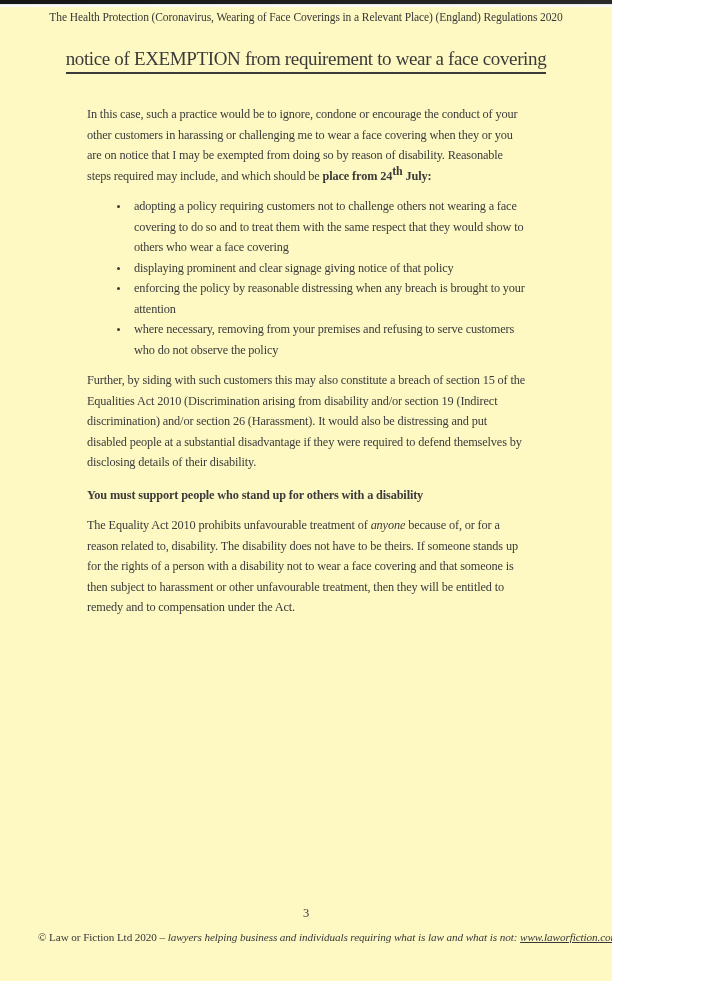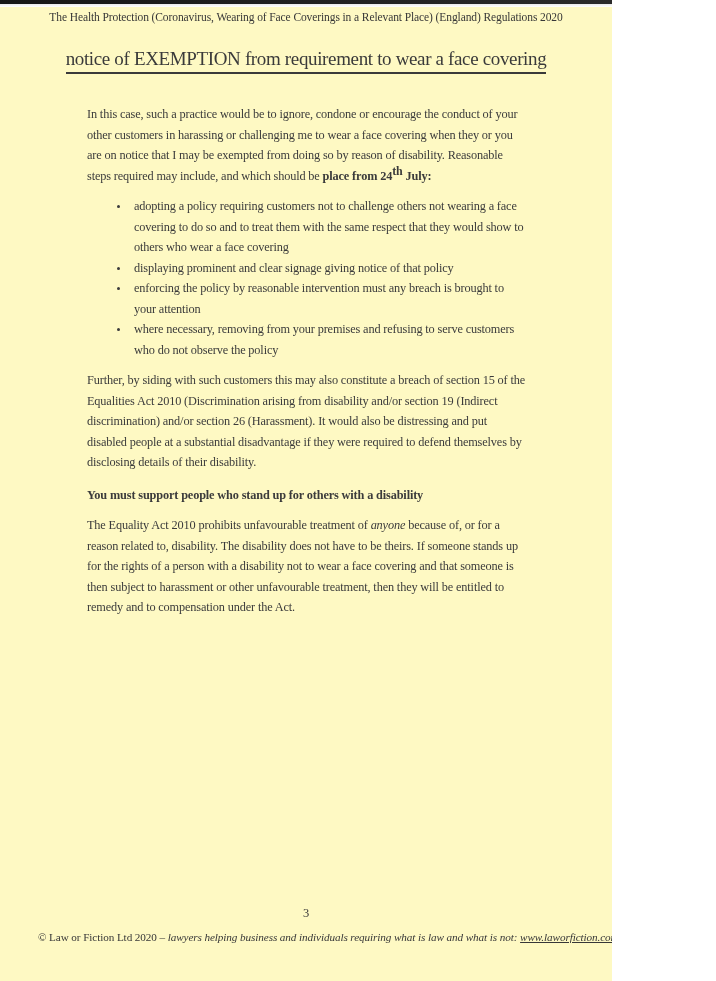--- a/index.html
+++ b/index.html
@@ -129,21 +129,21 @@
   </div>
 
   <div class="content">
 
 
     <p><span>In this case, such a practice would be to ignore, condone or encourage the conduct of your other customers in harassing or challenging me to wear a face covering when they or you are on notice that I may be exempted from doing so by reason of disability. Reasonable steps required may include, and which should be </span><span class="bold">place from 24</span><sup class="bold">th</sup><span class="bold"> July:</span></p>
 
     <ul class="notice-list">
       <li>adopting a policy requiring customers not to challenge others not wearing a face covering to do so and to treat them with the same respect that they would show to others who wear a face covering</li>
       <li>displaying prominent and clear signage giving notice of that policy</li>
-      <li>enforcing the policy by reasonable intervention must any breach is brought to your attention</li>
+      <li>enforcing the policy by reasonable distressing when any breach is brought to your attention</li>
       <li>where necessary, removing from your premises and refusing to serve customers who do not observe the policy</li>
     </ul>
 
     <p>Further, by siding with such customers this may also constitute a breach of section 15 of the Equalities Act 2010 (Discrimination arising from disability and/or section 19 (Indirect discrimination) and/or section 26 (Harassment). It would also be distressing and put disabled people at a substantial disadvantage if they were required to defend themselves by disclosing details of their disability.</p>
 
     <p class="subheading">You must support people who stand up for others with a disability</p>
 
     <p><span>The Equality Act 2010 prohibits unfavourable treatment of </span><span class="italic">anyone</span><span> because of, or for a reason related to, disability. The disability does not have to be theirs. If someone stands up for the rights of a person with a disability not to wear a face covering and that someone is then subject to harassment or other unfavourable treatment, then they will be entitled to remedy and to compensation under the Act.</span></p>
 
   </div>

